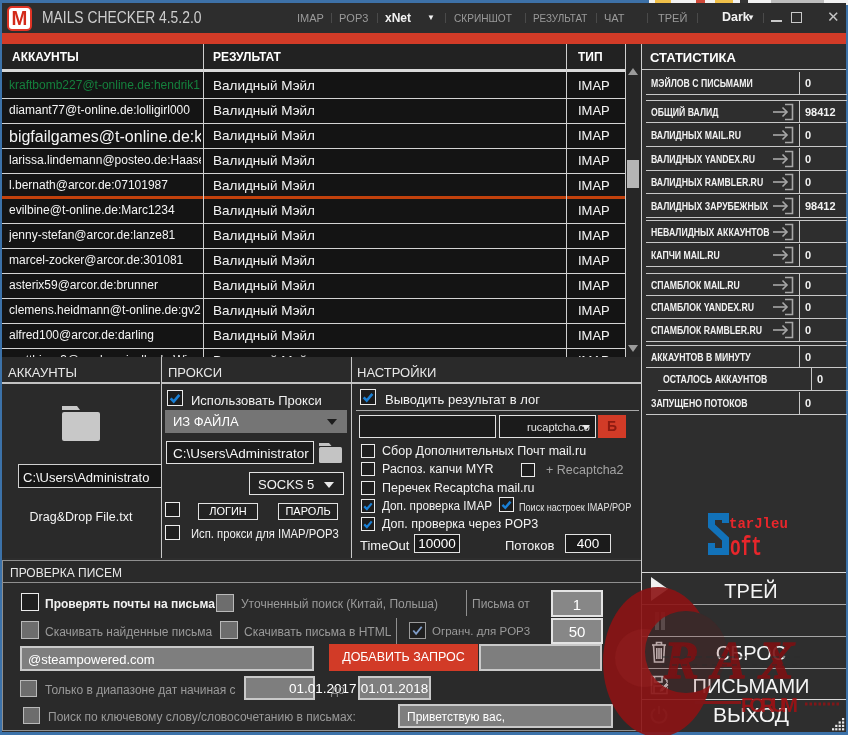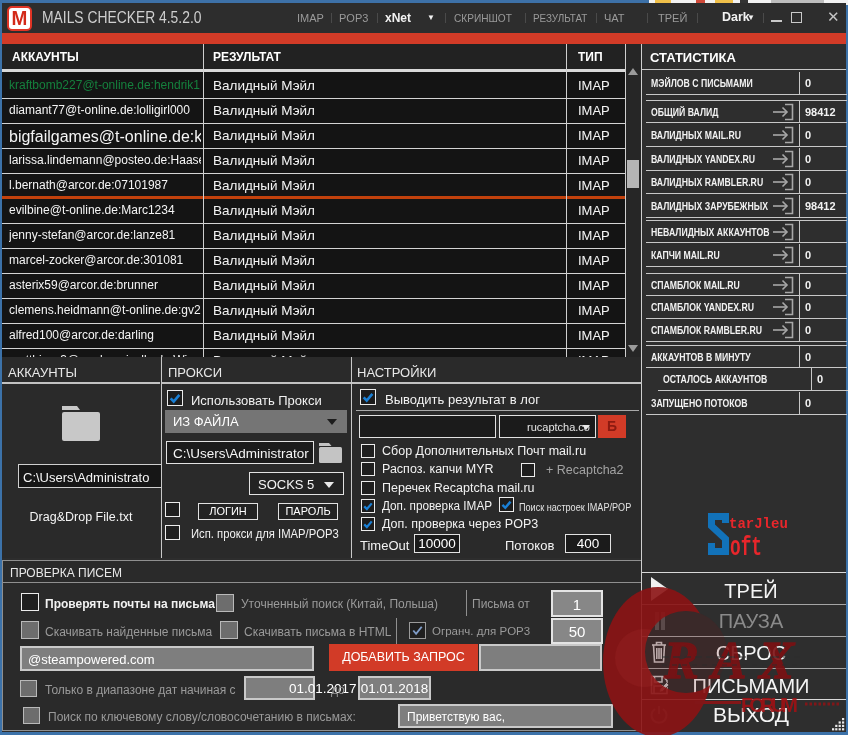--- a/index.html
+++ b/index.html
@@ -458,21 +458,20 @@
       <text x="21" y="17" font-family="Liberation Mono, monospace" font-weight="bold" font-size="14" fill="#e8262b">tarJleu</text>
       <text x="0" y="0" transform="translate(22,44) scale(0.66,1)" font-family="Liberation Mono, monospace" font-weight="bold" font-size="27" fill="#e8262b">oft</text>
     </svg>
 
     <div class="abs" style="left:0;top:135px;width:204px;height:1px;background:#d9d9d9;"></div>
     <div class="abs" style="left:9px;top:140px;width:0;height:0;border-top:12px solid transparent;border-bottom:12px solid transparent;border-left:17px solid #f0f0f0;"></div>
     <div class="abs" style="left:14px;top:143px;width:190px;text-align:center;font-size:20px;color:#f5f5f5;">ТРЕЙ</div>
     <div class="abs" style="left:0;top:167px;width:204px;height:1px;background:#a5a5a5;"></div>
     <div class="abs" style="left:13px;top:175px;width:4px;height:18px;background:#555;"></div>
     <div class="abs" style="left:19px;top:175px;width:4px;height:18px;background:#555;"></div>
-    <div class="abs" style="left:14px;top:173px;width:190px;text-align:center;font-size:20px;color:#8a8a8a;">ПАУЗА</div>
     <div class="abs" style="left:0;top:199px;width:204px;height:1px;background:#a5a5a5;"></div>
     <svg class="abs" style="left:8px;top:203px;" width="18" height="24" viewBox="0 0 18 24">
       <g fill="none" stroke="#c8c8c8" stroke-width="1.6">
         <path d="M2 5 H16"></path>
           <path d="M6.5 5 V2.5 H11.5 V5"></path>
         <path d="M3.5 5 L4.5 22 H13.5 L14.5 5"></path>
         <path d="M6.8 8 V19"></path>
           <path d="M9 8 V19"></path>
           <path d="M11.2 8 V19"></path>
       </g>

